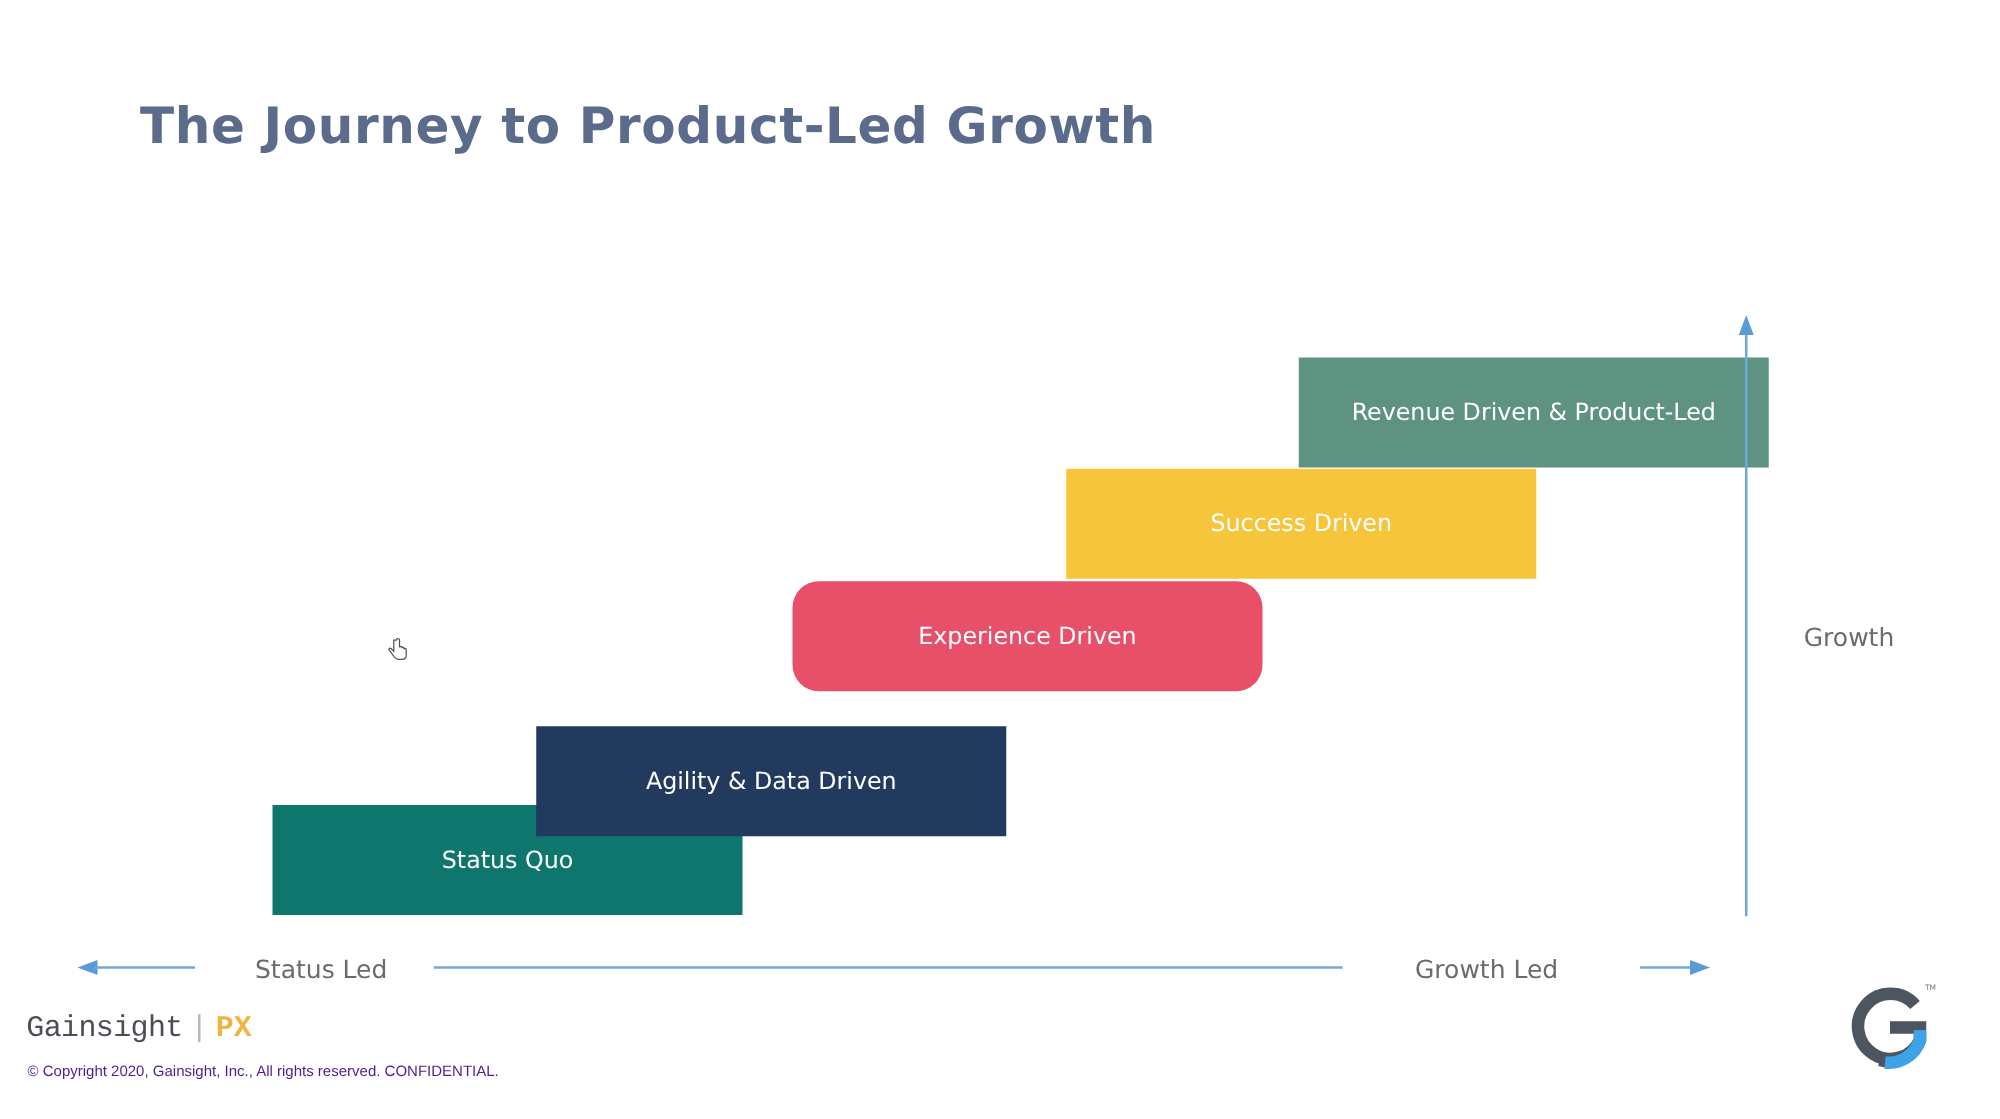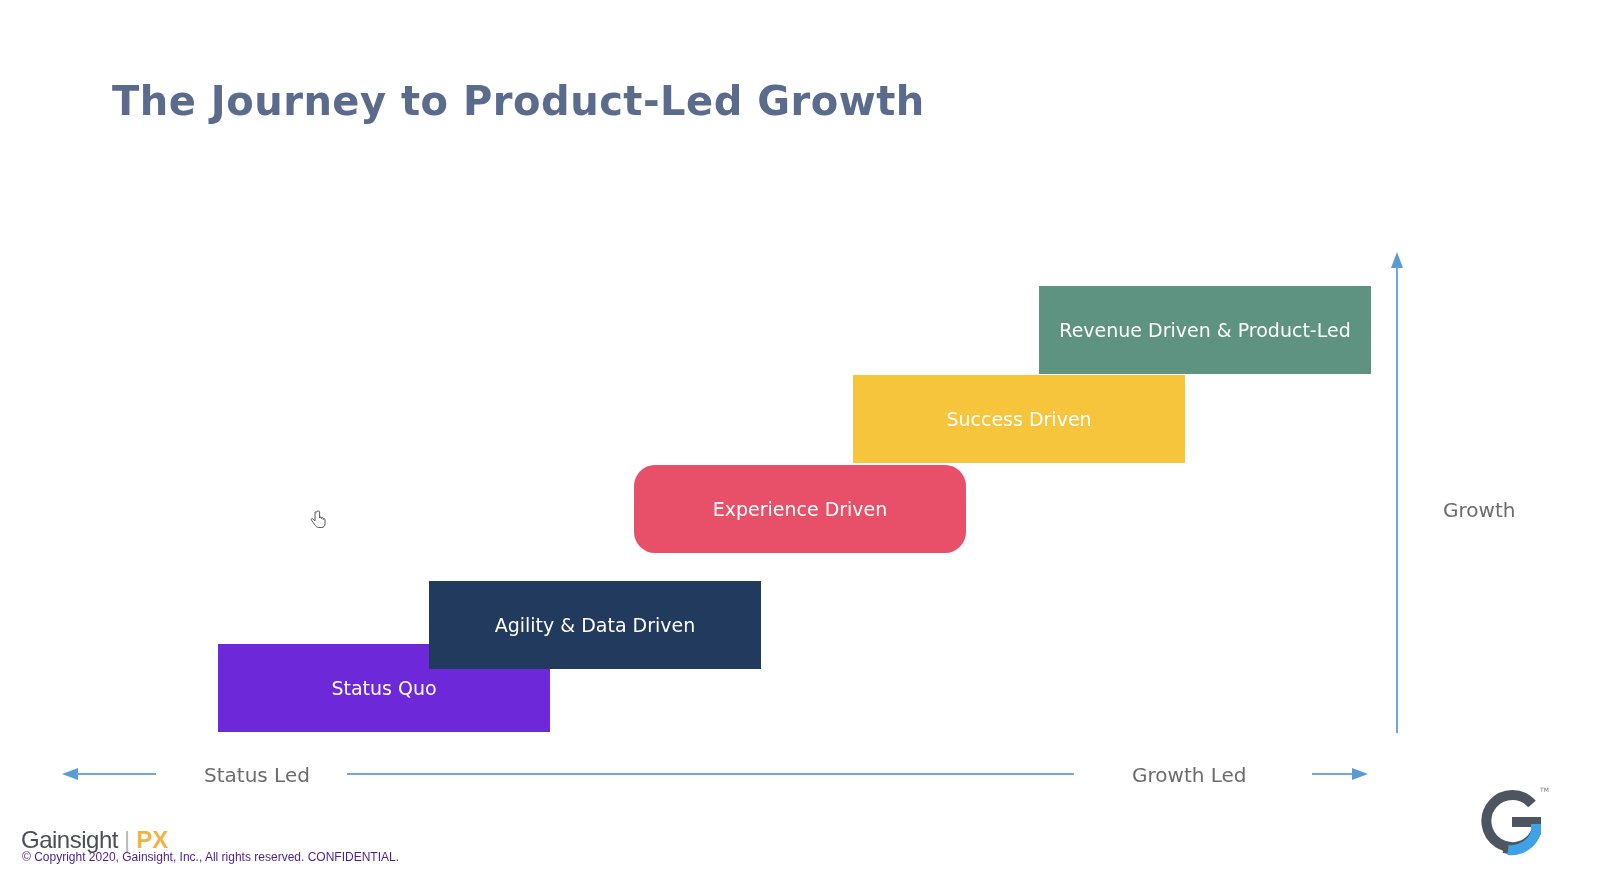--- a/index.html
+++ b/index.html
@@ -1,37 +1,37 @@
 <!DOCTYPE html>
 <html><head>
   <meta charset="utf-8">
   <style>
     html, body { margin:0; padding:0; }
     body { width:1600px; height:895px; background:#ffffff; position:relative; overflow:hidden; font-family:"Liberation Sans", sans-serif; }
     .title { position:absolute; left:112px; top:78px; font-family:"DejaVu Sans", sans-serif; font-weight:bold; font-size:40px; color:#5a6b8c; letter-spacing:0.5px; white-space:nowrap; }
-    .step { position:absolute; display:flex; align-items:center; justify-content:center; color:#ffffff; font-family:"DejaVu Sans", sans-serif; font-size:19px; width:332px; height:88px; }
+    .step { position:absolute; display:flex; align-items:center; justify-content:center; color:#ffffff; font-family:"DejaVu Sans", sans-serif; font-size:19px; width:376px; height:88px; }
     .axis-line { position:absolute; background:#6fa8dc; }
     .arrow-left { position:absolute; width:0; height:0; border-top:6px solid transparent; border-bottom:6px solid transparent; border-right:16px solid #5b9bd5; }
     .arrow-right { position:absolute; width:0; height:0; border-top:6px solid transparent; border-bottom:6px solid transparent; border-left:16px solid #5b9bd5; }
     .arrow-up { position:absolute; width:0; height:0; border-left:6px solid transparent; border-right:6px solid transparent; border-bottom:16px solid #5b9bd5; }
     .axis-label { position:absolute; font-family:"DejaVu Sans", sans-serif; font-size:20px; color:#6b6b6b; white-space:nowrap; }
-    .logo { position:absolute; left:21px; top:810px; font-family:Liberation Sans, sans-serif; font-size:24px; white-space:nowrap;margin-top:16px; }
+    .logo { position:absolute; left:21px; top:810px; font-family:Liberation Mono, monospace; font-size:24px; white-space:nowrap; }
     .logo .g { color:#4a4f57; letter-spacing:-0.5px; }
     .logo .sep { color:#b9b9b9; margin:0 6px; font-weight:normal; }
     .logo .px { color:#f0b445; font-weight:bold; }
     .copyright { position:absolute; left:22px; top:850px; font-size:12px; color:#4c1d95; white-space:nowrap; }
     .cursor { position:absolute; left:310px; top:510px; width:18px; height:20px; }
     .g-logo { position:absolute; left:1478px; top:784px; width:72px; height:76px; }
   </style>
 </head>
 <body>
 
 <div class="title">The Journey to Product-Led Growth</div>
 
-<div class="step" style="left:218px; top:644px; background:#6d28d9;">
+<div class="step" style="left:218px; top:644px; background:#0f766e;">
   <span>Status Quo</span>
 </div>
 <div class="step" style="left:429px; top:555px; background:#213a5e;margin-top:26px;">
   <span>Agility &amp; Data Driven</span>
 </div>
 <div class="step" style="left:634px; top:465px; background:#e8506a;border-radius:21px;">
   <span>Experience Driven</span>
 </div>
 <div class="step" style="left:853px; top:375px; background:#f7c53c;">
   <span>Success Driven</span>

